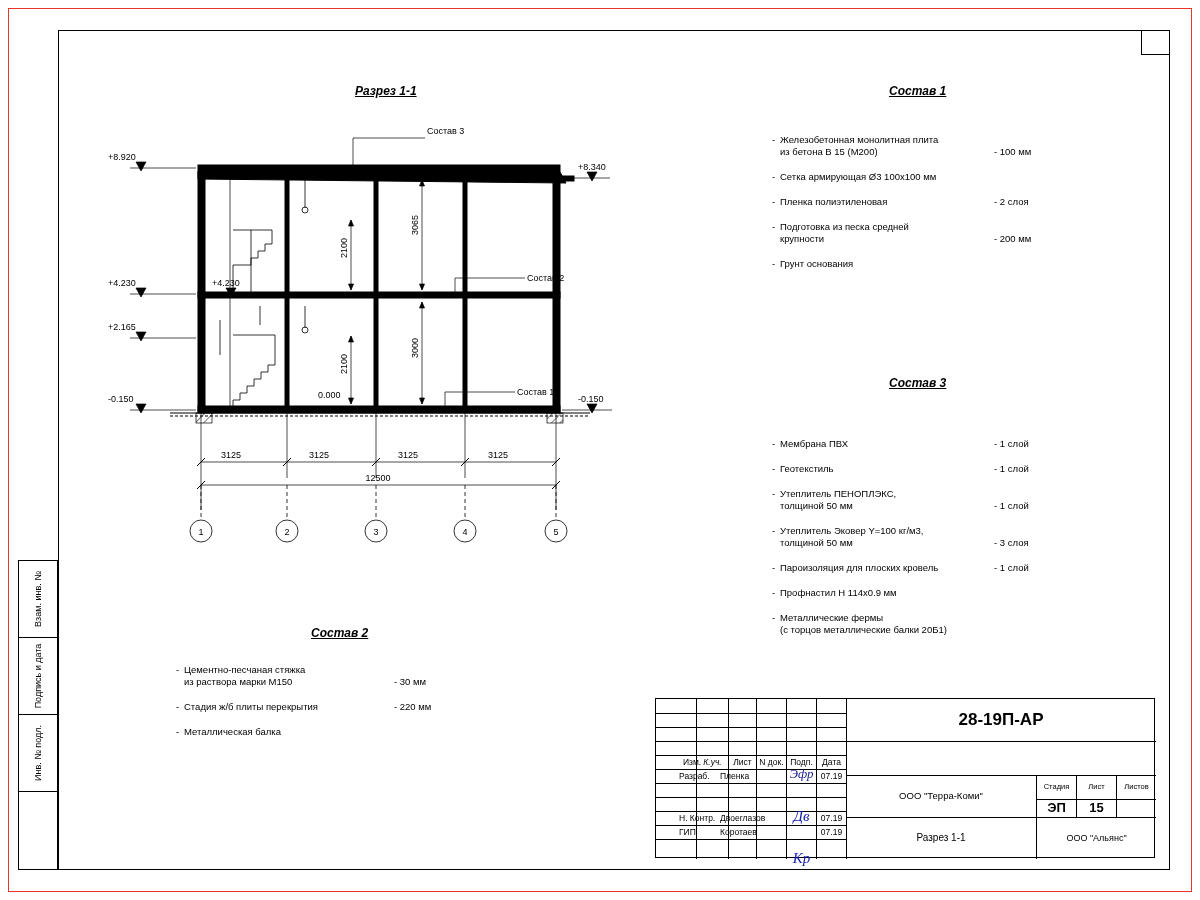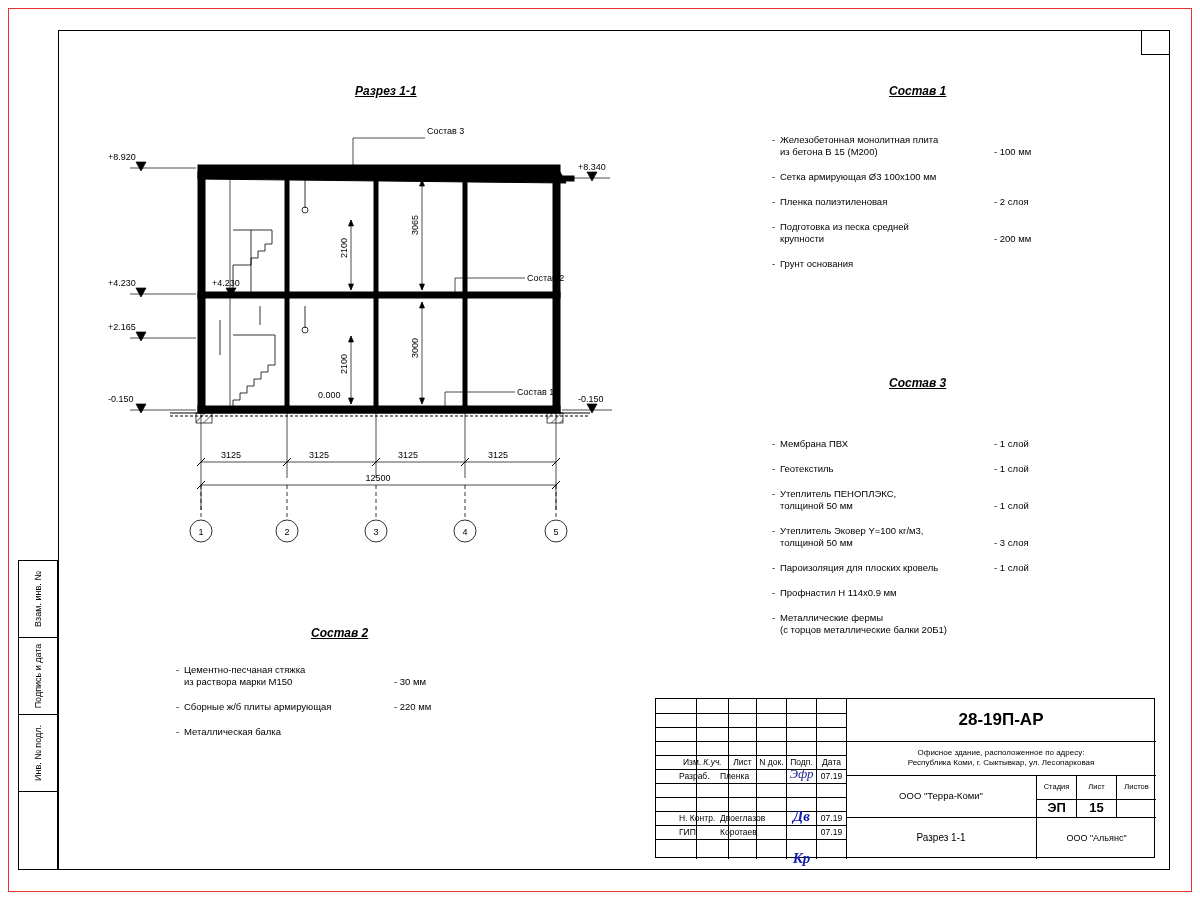--- a/index.html
+++ b/index.html
@@ -38,21 +38,21 @@
   .drawing{position:absolute;left:100px;top:110px;width:560px;height:440px;}
   svg{display:block;}
 
   
   .tb{position:absolute;left:655px;top:698px;width:500px;height:160px;border:1px solid #000;box-sizing:border-box;font-size:8.5px;}
   .tb div{position:absolute;box-sizing:border-box;}
   .ln{background:#000;}
   .cellc{display:flex;align-items:center;justify-content:center;text-align:center;line-height:10px;}
   .celll{display:flex;align-items:center;padding-left:3px;line-height:10px;margin-left:20px;}
   .sig{font-family:"Liberation Serif",serif;font-style:italic;font-size:13px;color:#1a1f8f;}
-  .sig2{font-family:"Liberation Serif",serif;font-style:italic;font-size:15px;color:#1520b0;font-weight:bold;}
+  .sig2{font-family:"Liberation Serif",serif;font-style:italic;font-size:15px;color:#1520b0;font-weight:normal;}
 </style>
 </head>
 <body>
 
 <div class="sheet">
   <div class="outer-border"></div>
   <div class="inner-frame">
     <div class="corner-notch"></div>
   </div>
 
@@ -93,21 +93,21 @@
       <div class="row"><span class="dash">-</span><span class="txt" style="white-space: pre-line;">Утеплитель Эковер Y=100 кг/м3,
 толщиной 50 мм</span><span class="val" style="top: 12px;">- 3 слоя</span></div>
       <div class="row"><span class="dash">-</span><span class="txt" style="white-space: pre-line;">Пароизоляция для плоских кровель</span><span class="val">- 1 слой</span></div>
       <div class="row"><span class="dash">-</span><span class="txt" style="white-space: pre-line;">Профнастил Н 114х0.9 мм</span></div>
       <div class="row"><span class="dash">-</span><span class="txt" style="white-space: pre-line;">Металлические фермы
 (с торцов металлические балки 20Б1)</span></div>
     </div>
   <div class="spec" id="sostav2-list">
       <div class="row"><span class="dash">-</span><span class="txt" style="white-space: pre-line;">Цементно-песчаная стяжка
 из раствора марки М150</span><span class="val" style="top: 12px;">- 30 мм</span></div>
-      <div class="row"><span class="dash">-</span><span class="txt" style="white-space: pre-line;">Сборные ж/б плиты армирующая</span><span class="val">- 220 мм</span></div>
+      <div class="row"><span class="dash">-</span><span class="txt" style="white-space: pre-line;">Стадия ж/б плиты перекрытия</span><span class="val">- 220 мм</span></div>
       <div class="row"><span class="dash">-</span><span class="txt" style="white-space: pre-line;">Металлическая балка</span></div>
     </div>
 
   <div class="drawing">
     <svg width="560" height="440" viewBox="0 0 560 440">
       <defs>
         <pattern id="hatch" width="6" height="6" patternUnits="userSpaceOnUse" patternTransform="rotate(45)">
           <line x1="0" y1="0" x2="0" y2="6" stroke="#000" stroke-width="1"></line>
         </pattern>
       </defs>
@@ -318,22 +318,20 @@
     <div class="celll" style="left:41px;top:112px;width:59px;height:14px;">Двоеглазов</div>
     <div class="cellc sig2" style="left:131px;top:110px;width:29px;height:14px;">Дв</div>
     <div class="cellc" style="left:161px;top:112px;width:29px;height:14px;">07.19</div>
 
     <div class="celll" style="left:0;top:126px;width:40px;height:14px;">ГИП</div>
     <div class="celll" style="left:41px;top:126px;width:59px;height:14px;">Коротаев</div>
     <div class="cellc sig2" style="left:131px;top:124px;width:29px;height:14px;margin-top:28px;">Кр</div>
     <div class="cellc" style="left:161px;top:126px;width:29px;height:14px;">07.19</div>
 
     <div class="cellc" style="left:190px;top:0;width:310px;height:42px;font-size:17px;font-weight:bold;">28-19П-АР</div>
-    <div class="cellc" style="left:190px;top:42px;width:310px;height:34px;font-size:8px;white-space:pre-line;">Офисное здание, расположенное по адресу:
-Республика Коми, г. Сыктывкар, ул. Лесопарковая</div>
     <div class="cellc" style="left:190px;top:76px;width:190px;height:42px;font-size:9.5px;">ООО "Терра-Коми"</div>
     <div class="cellc" style="left:381px;top:76px;width:39px;height:24px;font-size:7.5px;">Стадия</div>
     <div class="cellc" style="left:421px;top:76px;width:39px;height:24px;font-size:7.5px;">Лист</div>
     <div class="cellc" style="left:461px;top:76px;width:39px;height:24px;font-size:7.5px;">Листов</div>
     <div class="cellc" style="left:381px;top:100px;width:39px;height:18px;font-size:13px;font-weight:bold;">ЭП</div>
     <div class="cellc" style="left:421px;top:100px;width:39px;height:18px;font-size:13px;font-weight:bold;">15</div>
     <div class="cellc" style="left:461px;top:100px;width:39px;height:18px;font-size:13px;font-weight:bold;"></div>
     <div class="cellc" style="left:190px;top:118px;width:190px;height:42px;font-size:10px;">Разрез 1-1</div>
     <div class="ln" style="left:380px;top:118px;width:1px;height:42px;"></div>
     <div class="cellc" style="left:381px;top:118px;width:119px;height:42px;font-size:9px;">ООО "Альянс"</div>

